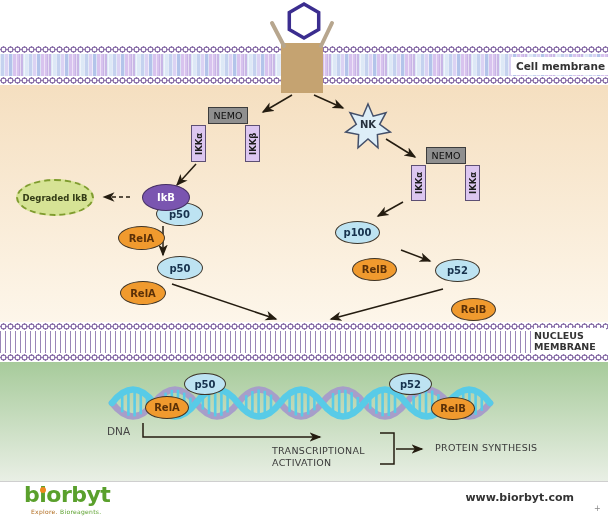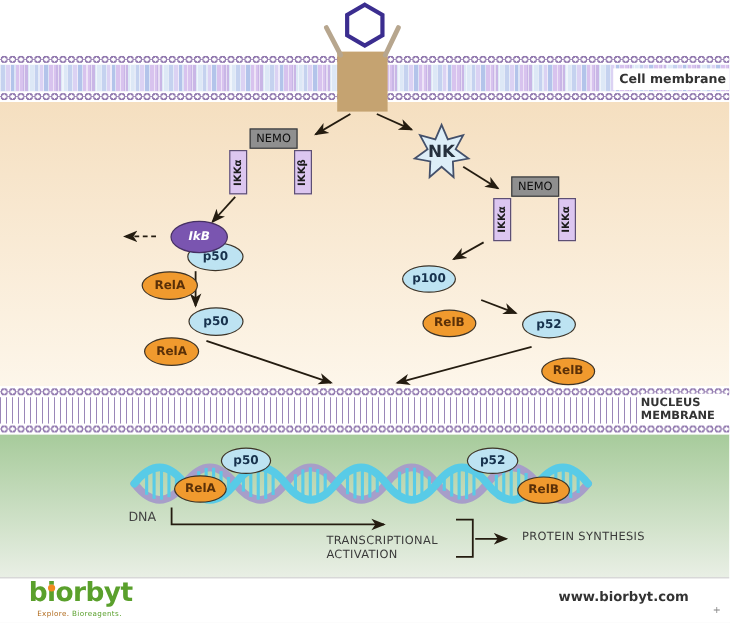--- a/index.html
+++ b/index.html
@@ -26,34 +26,34 @@
   .mem-mid-nuc{position:absolute;left:0;top:9px;width:100%;height:22px;
     background:repeating-linear-gradient(90deg,#9a86b8 0 1.2px,#ffffff 1.2px 5px);}
   .mem-label{position:absolute;background:#fff;color:#333;font-weight:600;
     display:flex;align-items:center;justify-content:center;z-index:4;}
 
   
   .ell{position:absolute;border-radius:50%;display:flex;align-items:center;justify-content:center;
     font-weight:bold;border:1.5px solid #3d3428;box-sizing:border-box;z-index:5;font-size:10px;}
   .orange{background:#F09A2E;color:#5a3008;margin-top:24px;}
   .blue{background:#BDE3F2;color:#17324d;text-align:right;}
-  .purple{background:#7A55B0;color:#fff;border-color:#463063;z-index:6;font-style:italic;}
+  .purple{background:#7A55B0;color:#fff;border-color:#463063;z-index:6;}
   .gbox{position:absolute;background:#8F8F8F;border:1.5px solid #3c3c3c;color:#0d0d0d;
     font-weight:normal;font-size:9.5px;display:flex;align-items:center;justify-content:center;
     box-sizing:border-box;z-index:5;}
   .vbox{position:absolute;background:#DCC6F0;border:1px solid #5d4f73;color:#1c1c1c;
     font-weight:bold;font-size:8.5px;display:flex;align-items:center;justify-content:center;
     box-sizing:border-box;z-index:5;writing-mode:vertical-rl;transform:rotate(180deg);}
   .degraded{position:absolute;background:#D6E395;border:2px dashed #7F9C2E;border-radius:50%;
     color:#333b16;font-weight:bold;font-size:8.5px;display:flex;align-items:center;
     justify-content:center;box-sizing:border-box;z-index:5;text-align:center;}
   .receptor{position:absolute;left:281px;top:43px;width:42px;height:50px;
     background:#c5a371;z-index:3;}
   .star-label{position:absolute;left:355px;top:119px;width:26px;height:14px;z-index:5;
-    font-weight:bold;font-size:14px;color:#26303d;text-align:center;}
+    font-weight:bold;font-size:10px;color:#26303d;text-align:center;}
 
   
   .ntext{position:absolute;color:#3a3a3a;font-size:9.5px;letter-spacing:.3px;z-index:5;line-height:12px;}
   .dna-label{position:absolute;left:107px;top:425px;color:#444;font-size:10.5px;z-index:5;}
 
   
   .logo{position:absolute;left:24px;top:482px;font-size:22px;font-weight:bold;color:#5aa02c;
     letter-spacing:-.5px;z-index:6;}
   .logo-dot{position:absolute;left:39.5px;top:486.5px;width:6px;height:6px;border-radius:50%;
     background:#f08a1e;z-index:7;}
@@ -178,20 +178,21 @@
   </svg>
 
   <div class="gbox" style="left:208px;top:107px;width:40px;height:17px;">NEMO</div>
   <div class="vbox" style="left:191px;top:125px;width:15px;height:37px;">IKKα</div>
   <div class="vbox" style="left:245px;top:125px;width:15px;height:37px;">IKKβ</div>
 
   <div class="ell purple" style="left:142px;top:184px;width:48px;height:27px;">IkB</div>
   <div class="ell orange" style="left:118px;top:202px;width:47px;height:24px;">RelA</div>
   <div class="ell blue" style="left:156px;top:202px;width:47px;height:24px;">p50</div>
 
+  <div class="degraded" style="left:16px;top:179px;width:78px;height:37px;">Degraded IkB</div>
 
   <div class="ell orange" style="left:120px;top:257px;width:46px;height:24px;">RelA</div>
   <div class="ell blue" style="left:157px;top:256px;width:46px;height:24px;">p50</div>
 
   <div class="star-label">NK</div>
   <div class="gbox" style="left:426px;top:147px;width:40px;height:17px;">NEMO</div>
   <div class="vbox" style="left:411px;top:165px;width:15px;height:36px;">IKKα</div>
   <div class="vbox" style="left:465px;top:165px;width:15px;height:36px;">IKKα</div>
 
   <div class="ell orange" style="left:352px;top:234px;width:45px;height:23px;z-index:5;">RelB</div>

